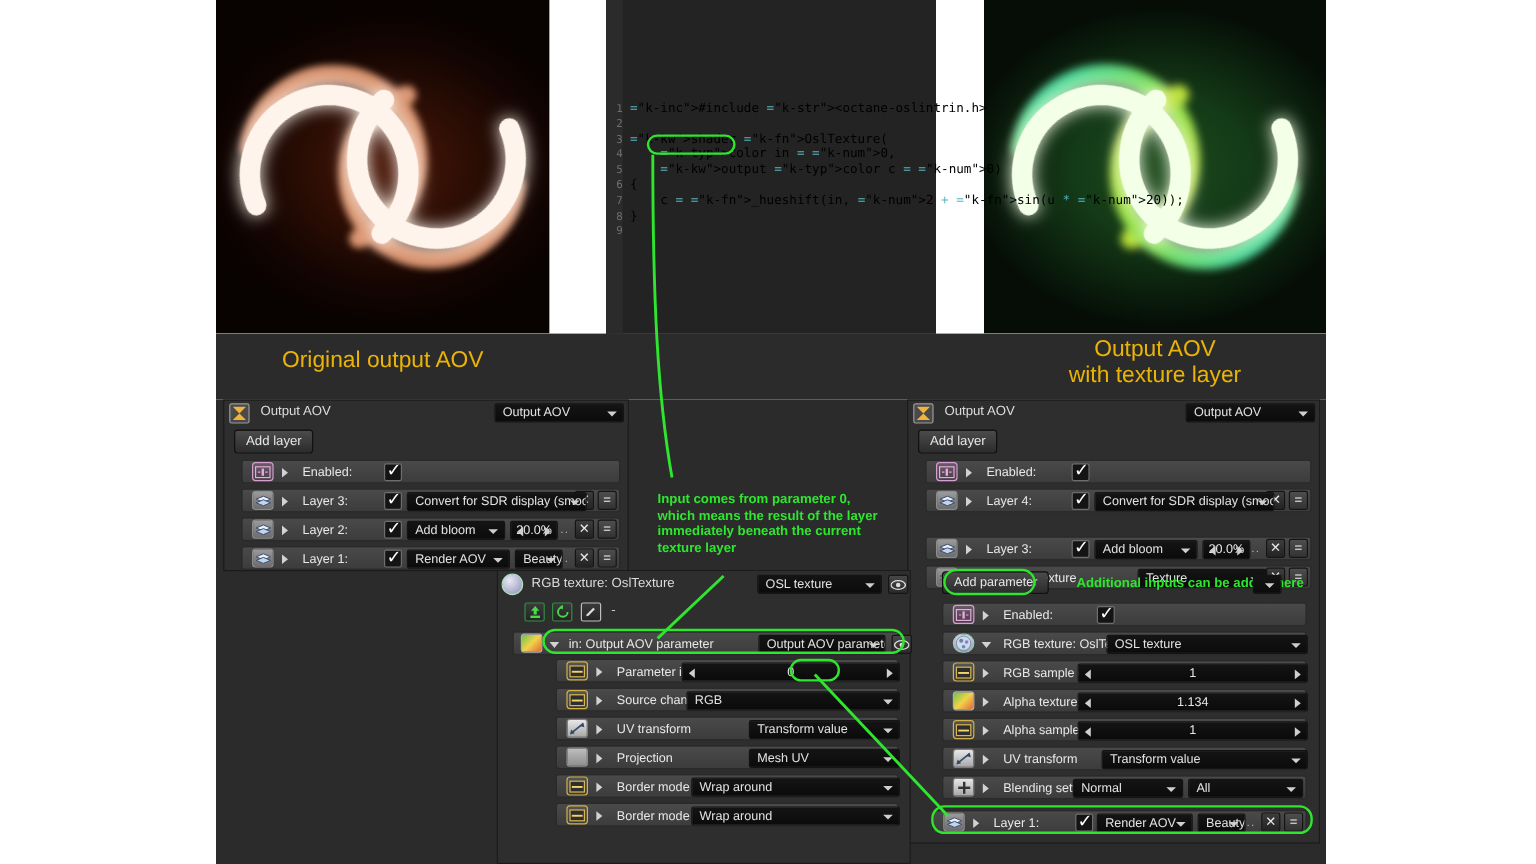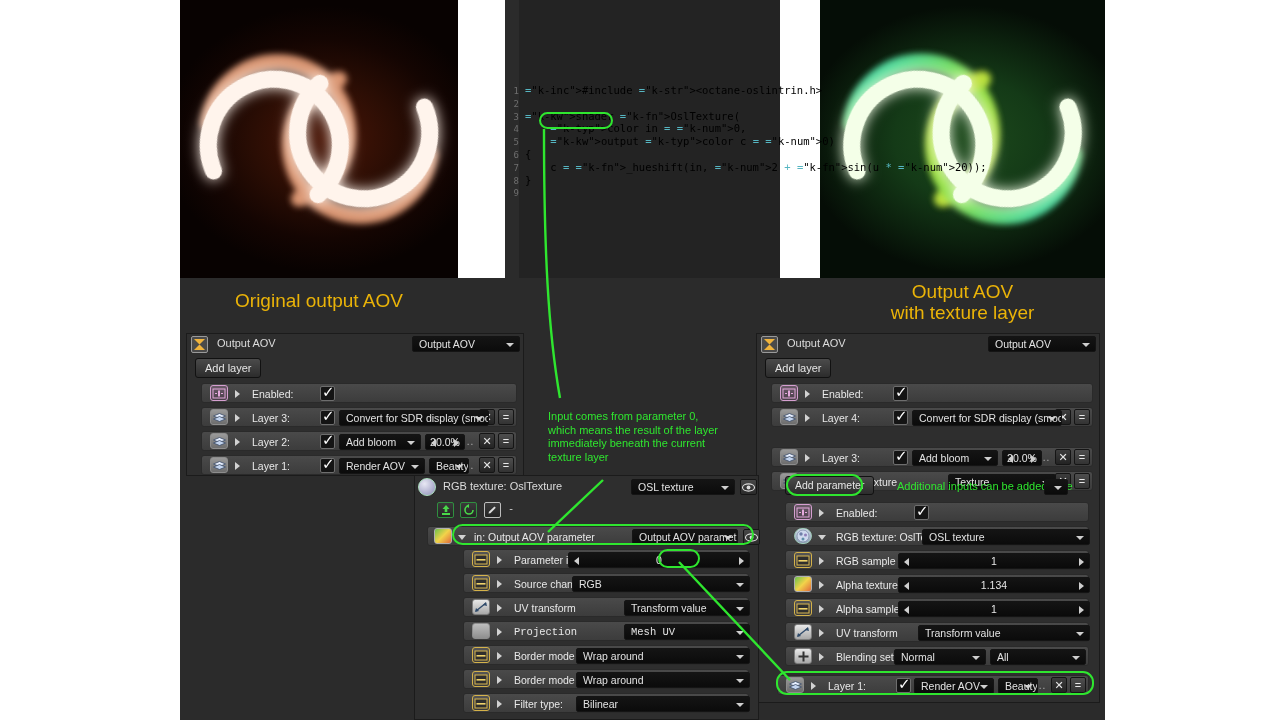--- a/index.html
+++ b/index.html
@@ -137,21 +137,21 @@
   .spin .ar.r { right:5px; border-top:4px solid transparent;border-bottom:4px solid transparent;border-left:5px solid #cfcfcf; }
 
   .eye {
     position:absolute; width:17px; height:16px; top:1px; border:1px solid #161616;
     border-radius:2px; background:linear-gradient(#474747,#2b2b2b);
     display:flex; align-items:center; justify-content:center;
   }
 
   
   .hl { position:absolute; border:2px solid #2fe62f; border-radius:11px; pointer-events:none; }
-  .note { position:absolute; color:#2fe62f; font-size:11px; font-weight:normal; line-height:13.5px; white-space:pre; }
+  .note { position:absolute; color:#2fe62f; font-size:11px; font-weight:bold; line-height:13.5px; white-space:pre; }
 
   svg.ov { position:absolute; left:0; top:0; width:1280px; height:720px; pointer-events:none; }
 </style>
 </head>
 <body>
 
 <div id="root">
 
   <div class="imgstrip">
 
@@ -579,21 +579,21 @@
             <svg width="14" height="12" viewBox="0 0 14 12">
               <path d="M2 10 L12 2" stroke="#2f4a6a" stroke-width="1.4"></path>
               <polygon points="12,1 13,5 9,4" fill="#2f4a6a"></polygon>
               <polygon points="1,11 5,10 2,7" fill="#2f4a6a"></polygon>
             </svg>
           </div>
           <div class="tri"></div>
           <div class="rlabel">UV transform</div>
           <div class="dd" style="position: absolute; left: 160px; top: 2px; width: 126px;">Transform value</div>
         </div>
-        <div class="row" style="width: 286px; margin-bottom: 4px; font-family: Liberation Mono, monospace;">
+        <div class="row" style="width: 286px; margin-bottom: 4px;">
           <div class="rowicon plain" style="left: 8px;"></div>
           <div class="tri"></div>
           <div class="rlabel">Projection</div>
           <div class="dd" style="position: absolute; left: 160px; top: 2px; width: 126px;">Mesh UV</div>
         </div>
         <div class="row" style="width: 286px; margin-bottom: 4px;">
           <div class="rowicon yellow" style="left: 8px;">
             <svg width="14" height="11" viewBox="0 0 14 11">
               <rect x="1" y="1" width="12" height="9" fill="#2e2e2e" stroke="#d9b750" stroke-width="1"></rect>
               <rect x="2.5" y="5" width="9" height="1.6" fill="#f0d36a"></rect>
@@ -606,31 +606,20 @@
         <div class="row" style="width: 286px; margin-bottom: 4px;">
           <div class="rowicon yellow" style="left: 8px;">
             <svg width="14" height="11" viewBox="0 0 14 11">
               <rect x="1" y="1" width="12" height="9" fill="#2e2e2e" stroke="#d9b750" stroke-width="1"></rect>
               <rect x="2.5" y="5" width="9" height="1.6" fill="#f0d36a"></rect>
             </svg>
           </div>
           <div class="tri"></div>
           <div class="rlabel">Border mode (V):</div>
           <div class="dd" style="position: absolute; left: 112px; top: 2px; width: 174px;">Wrap around</div>
-        </div>
-        <div class="row" style="width: 286px; margin-bottom: 4px;">
-          <div class="rowicon yellow" style="left: 8px;">
-            <svg width="14" height="11" viewBox="0 0 14 11">
-              <rect x="1" y="1" width="12" height="9" fill="#2e2e2e" stroke="#d9b750" stroke-width="1"></rect>
-              <rect x="2.5" y="5" width="9" height="1.6" fill="#f0d36a"></rect>
-            </svg>
-          </div>
-          <div class="tri"></div>
-          <div class="rlabel">Filter type:</div>
-          <div class="dd" style="position: absolute; left: 112px; top: 2px; width: 174px;">Bilinear</div>
         </div>
       </div>
   </div>
 
   <div class="hl" style="left:539px;top:112px;width:74px;height:17px;border-radius:9px;"></div>
   <div class="hl" style="left:452px;top:524px;width:302px;height:21px;"></div>
   <div class="hl" style="left:658px;top:549px;width:42px;height:19px;"></div>
   <div class="hl" style="left:786px;top:474px;width:77px;height:22px;"></div>
   <div class="hl" style="left:776px;top:671px;width:318px;height:24px;"></div>
 

